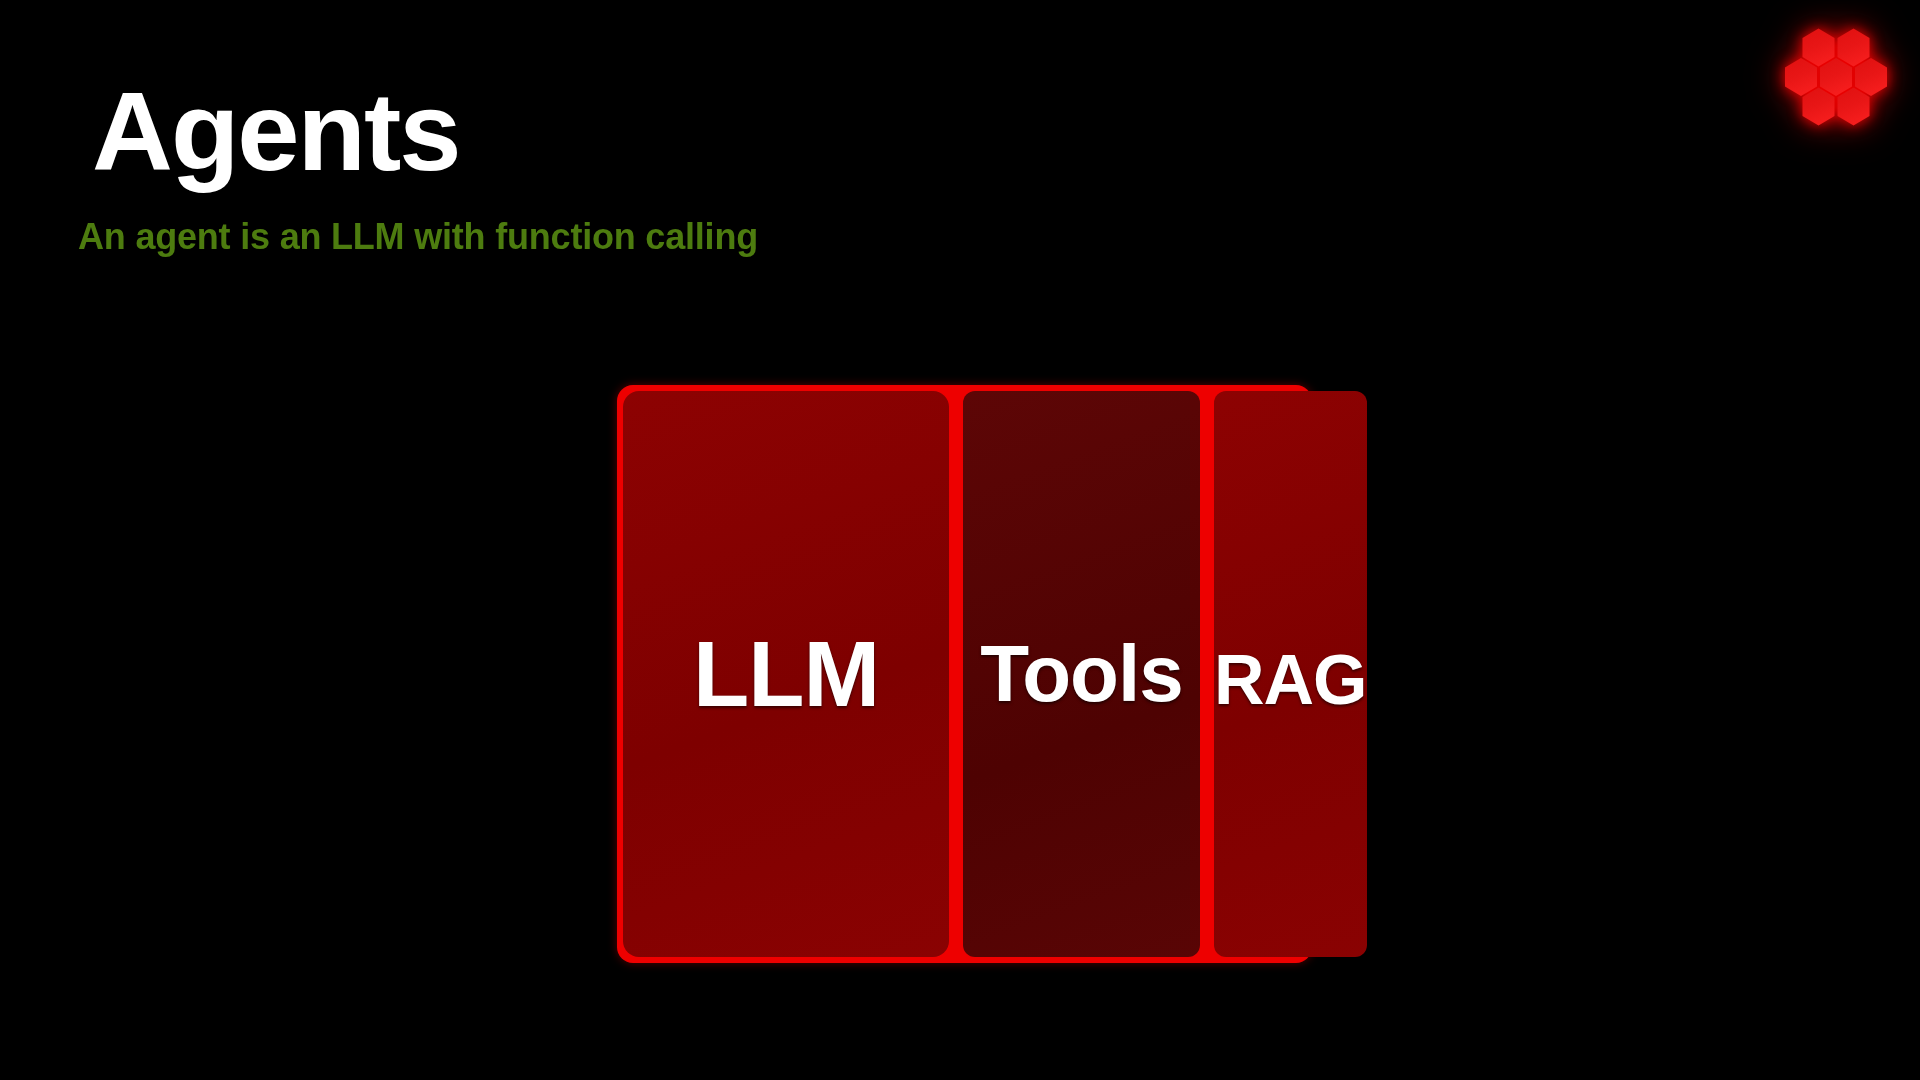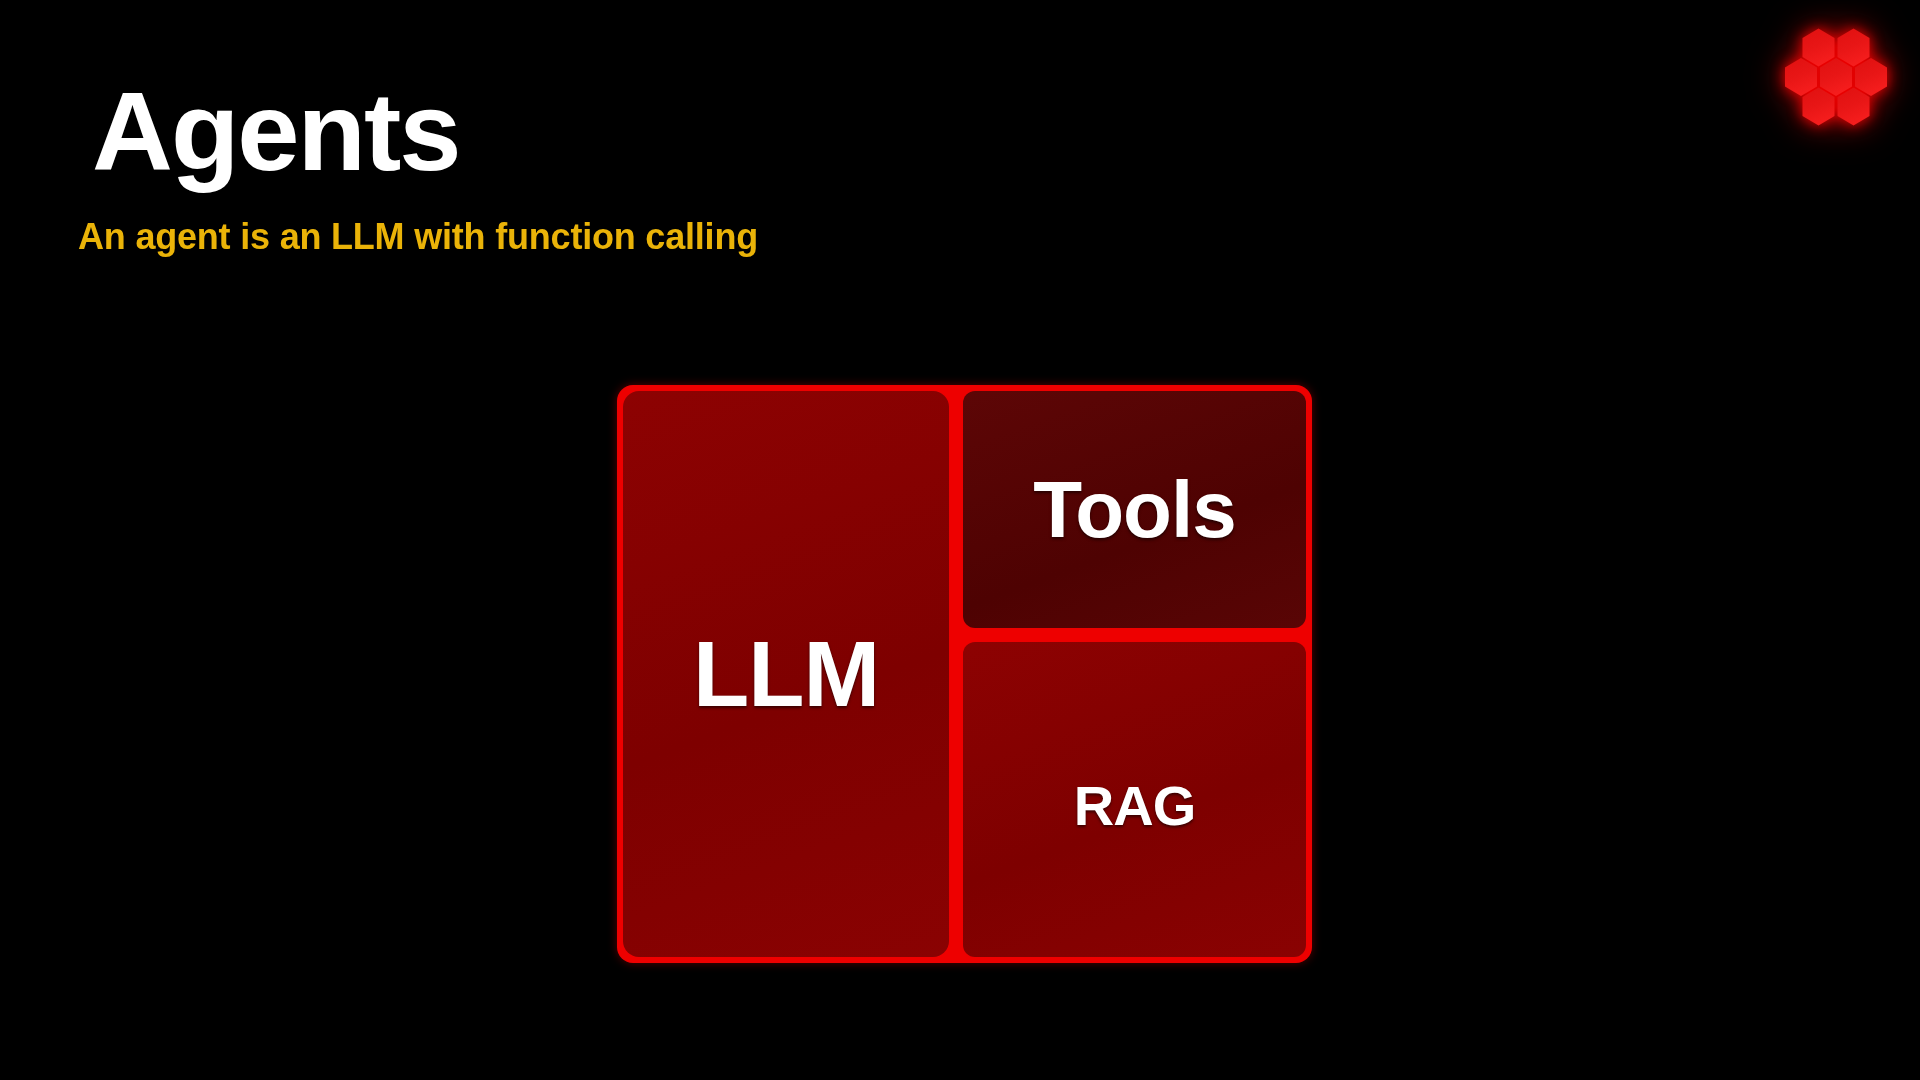--- a/index.html
+++ b/index.html
@@ -38,21 +38,21 @@
     margin: 14px;
     white-space: nowrap;
   }
 
   #subtitle {
     margin: 0;
     margin-top: 24px;
     font-size: 36px;
     line-height: 1.38;
     font-weight: bold;
-    color: #eab308;
+    color: #4d7c0f;
     letter-spacing: -0.2px;
   }
   #subtitle .sub-line {
     display: block;
   }
 
   
   #logo {
     position: absolute;
     left: 1780px;
@@ -90,21 +90,21 @@
     background: linear-gradient(160deg, #8d0202 0%, #7e0000 55%, #8a0202 100%);
     display: flex;
     align-items: center;
     justify-content: center;
     position: relative;
   }
 
   #right-column {
     flex: 1 1 auto;
     display: flex;
-    flex-direction: column;
+    flex-direction: row;
     gap: 14px;
     justify-content: flex-end;
   }
 
   #panel-tools {
     flex: 0 0 237px;
     border-radius: 12px;
     background: linear-gradient(160deg, #5d0606 0%, #4e0202 60%, #590505 100%);
     display: flex;
     align-items: center;
@@ -123,21 +123,21 @@
   .panel-label {
     color: #ffffff;
     font-weight: bold;
     letter-spacing: -1px;
     text-shadow: 0 2px 3px rgba(0, 0, 0, 0.55);
     user-select: none;
   }
 
   #label-llm  { font-size: 92px; }
   #label-tools{ font-size: 80px; }
-  #label-rag  { font-size: 56px; margin-top: 12px; }
+  #label-rag  { font-size: 70px; margin-top: 12px; }
 </style>
 </head>
 <body>
 
 <div id="slide">
 
   <div id="title-block">
     <h1 id="page-title">Agents</h1>
     <p id="subtitle">
       <span class="sub-line">An agent is an LLM with function calling</span>

